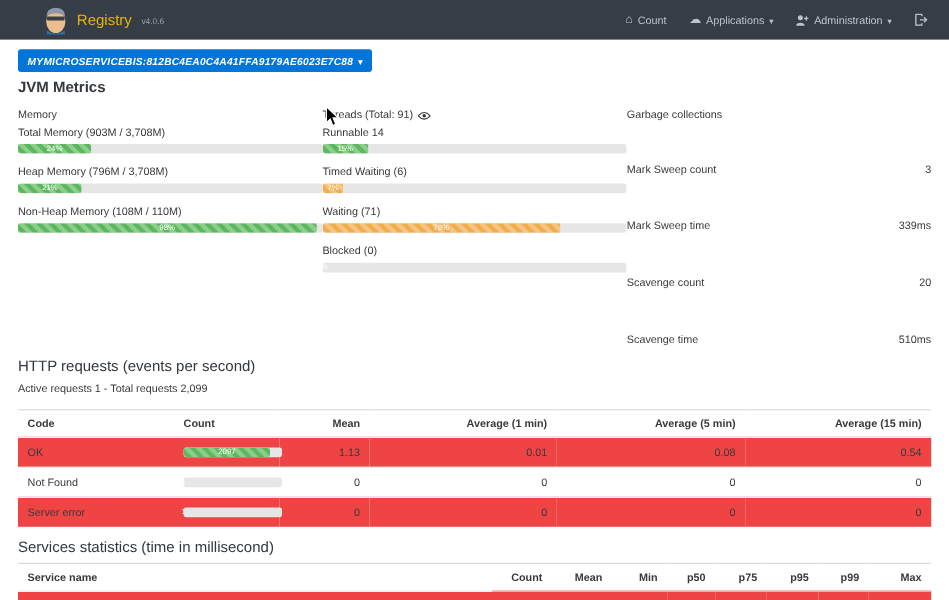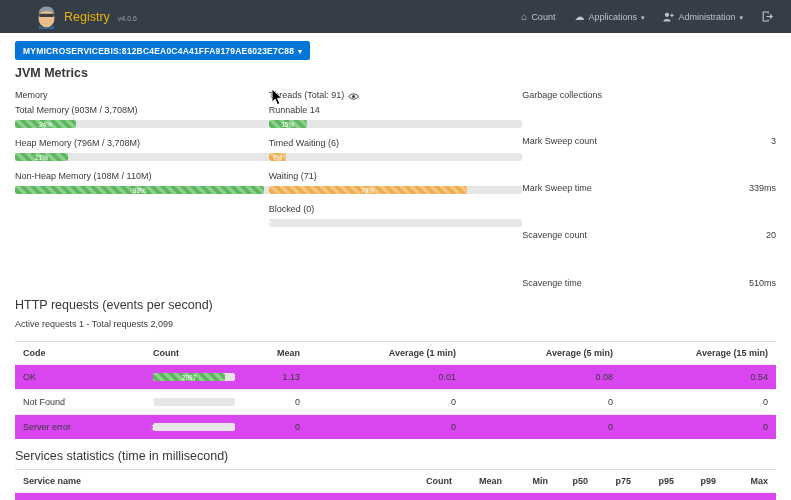--- a/index.html
+++ b/index.html
@@ -18,21 +18,21 @@
   .nav-item { display:flex; align-items:center; gap:4px; cursor:pointer; white-space:nowrap; }
   .nav-ico { font-size:10px; line-height:1; }
   .caret { font-size:7px; position:relative; top:1px; }
   .nav-svg { display:inline-flex; }
   
   .main { padding:0 15px; }
   .page-head { display:flex; justify-content:space-between; align-items:flex-start; margin-top:16px; }
   h1 { font-size:14.5px; font-weight:400; color:#33383d; }
   .btn { background:#0275d8; color:#fff; border:none; border-radius:2.5px; cursor:pointer; font-family:inherit; display:inline-flex; align-items:center; }
   .btn-refresh { font-size:8.5px; padding:4px 9px; gap:4px; }
-  .btn-instance { margin-top:8px; font-size:8.5px; font-weight:bold; padding:4.5px 8px; letter-spacing:.2px; }
+  .btn-instance { margin-top:8px; font-size:8.5px; font-weight:bold; padding:4.5px 8px; letter-spacing:.2px;font-style:italic; }
   .btn-instance .caret { font-size:8px; margin-left:4px; }
   h2 { font-size:12.5px; font-weight:400; color:#33383d; }
   .h2-jvm { margin-top:6px;font-weight:bold; }
   .h2-http { margin-top:9px; }
   .h2-svc { margin-top:10px; }
   
   .jvm-grid { display:flex; gap:0; margin-top:10px; }
   .jvm-col { flex:1; min-width:0; }
   .col-head { margin-bottom:5px; display:flex; align-items:center; gap:4px; }
   .bar-label { margin:2px 0 5px; }
@@ -47,21 +47,21 @@
   .gc-row { display:flex; justify-content:space-between; line-height:11.2px;margin-top:36px; }
   
   .subtitle { margin-top:7px; }
   table { width:100%; border-collapse:collapse; font-size:9px; table-layout:fixed; }
   .t-http { margin-top:12px; border-top:1px solid #dcdcdc; }
   .t-svc  { margin-top:6px;  border-top:1px solid #dcdcdc; }
   th { font-weight:bold; text-align:left; padding:6px 8px; }
   td { padding:7px 8px; }
   th.num, td.num { text-align:right; }
   tbody tr { border-top:1px solid #ededed; }
-  tr.striped { background:#d946ef; }
+  tr.striped { background:#ef4444; }
   .cell-bar .progress { width:82px; margin-bottom:0; }
   .svc-name { overflow:hidden; white-space:nowrap; text-overflow:ellipsis; }
   
   .eye-icon { display:inline-flex; cursor:pointer; position:relative; top:1px; }
   #cursor { position:absolute; left:271px; top:88px; z-index:20; pointer-events:none; }
 </style>
 </head>
 <body>
 
 <nav class="navbar">

